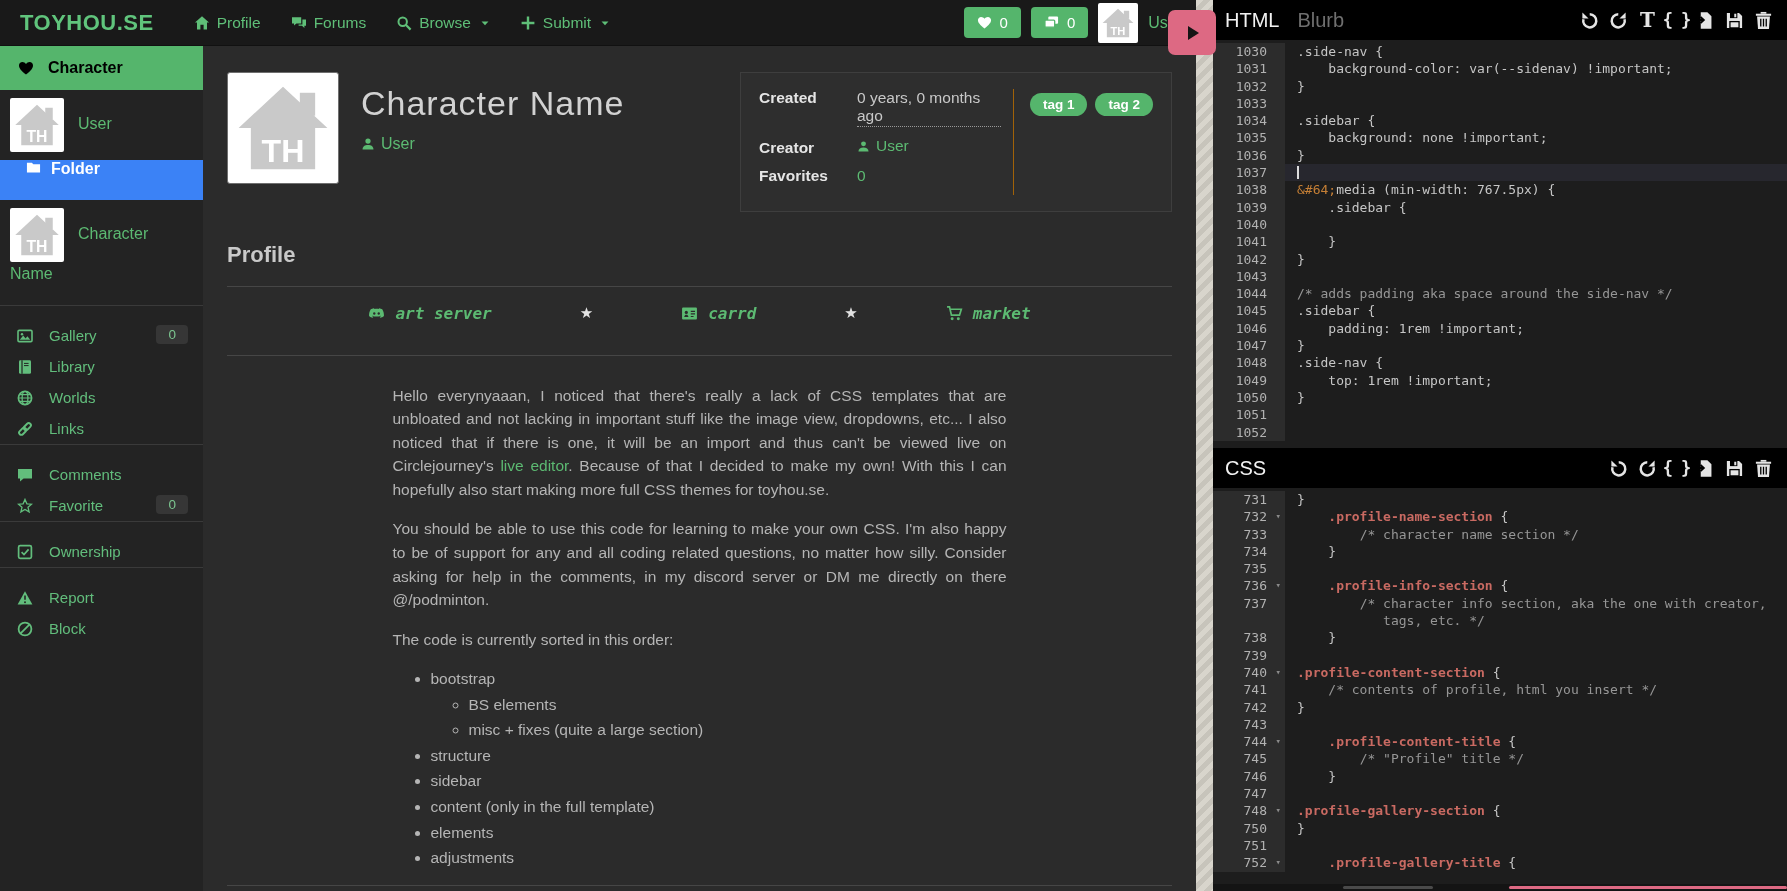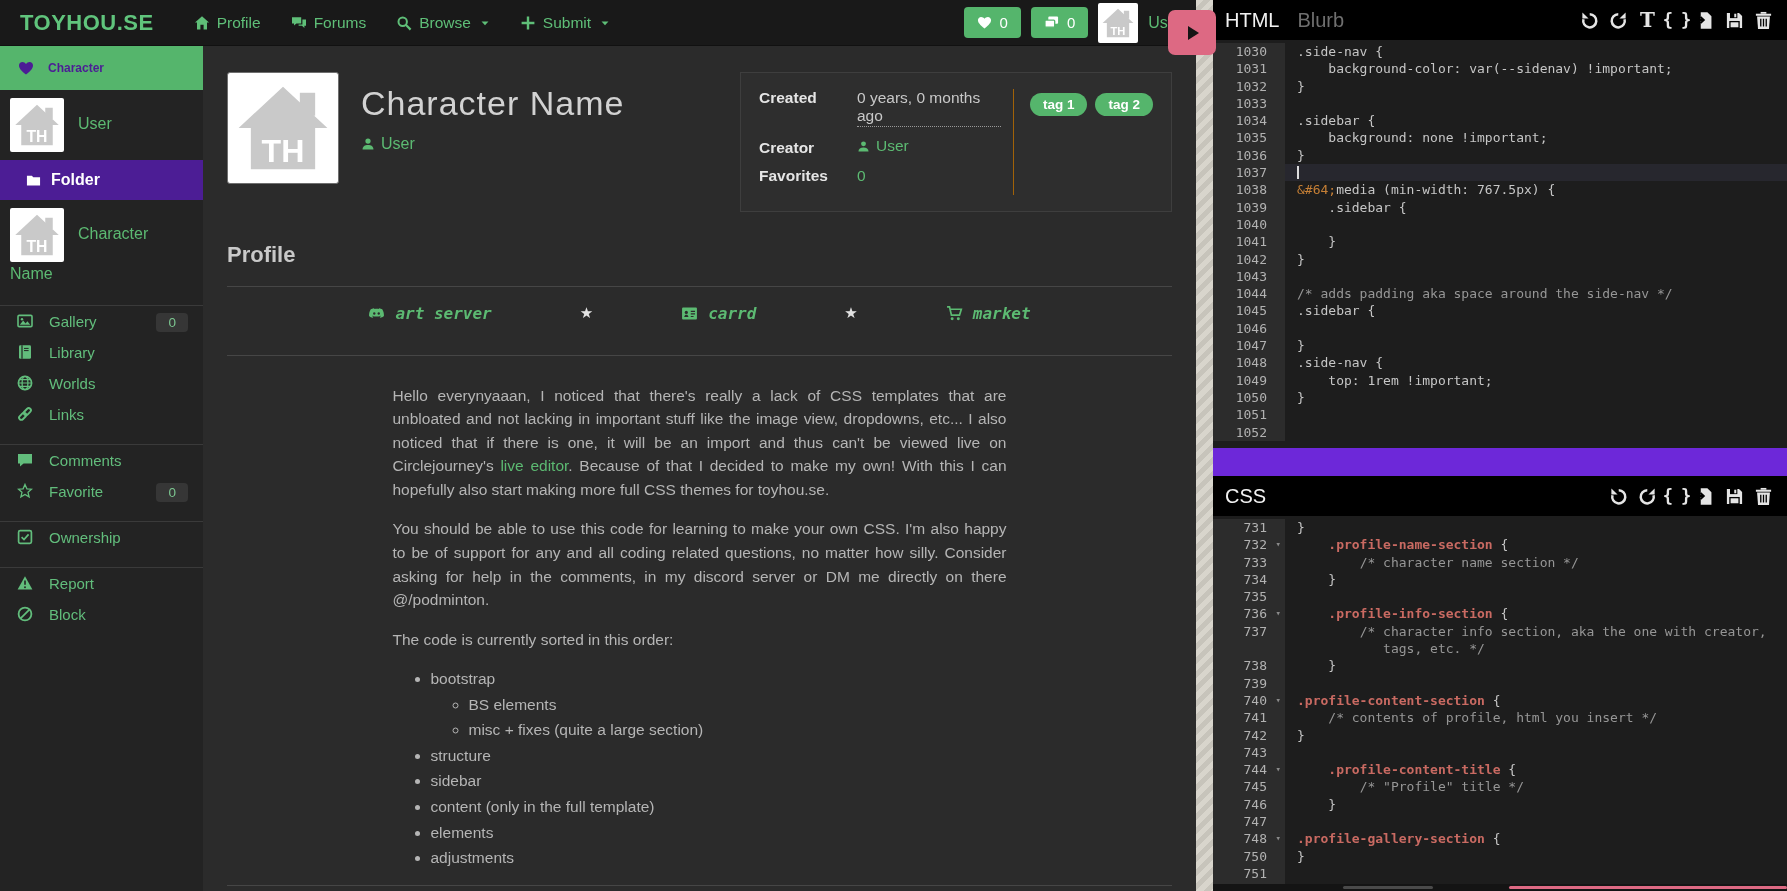--- a/index.html
+++ b/index.html
@@ -24,32 +24,32 @@
   .nav-username { color:#5cba72; font-size:16px; white-space:nowrap; }
   .toggle-btn { position:absolute; left:1168px; top:10px; width:48px; height:45px; background:#dd6983;
     border:none; border-radius:7px; z-index:30; display:flex; align-items:center; justify-content:center; cursor:pointer; }
   .toggle-btn .tri { width:0; height:0; border-top:7px solid transparent; border-bottom:7px solid transparent;
     border-left:11px solid #151515; margin-left:3px; }
 
   .page { flex:1; display:flex; min-height:0; }
 
   
   .sidebar { width:203px; background:#232323; flex:none; font-size:15px; overflow:hidden; }
-  .sb-header { background:#55b56c; color:#4c1d95; font-weight:bold; height:44px;
-    display:flex; align-items:center; gap:14px; padding:0 18px; font-size:12px; }
+  .sb-header { background:#55b56c; color:#000000; font-weight:bold; height:44px;
+    display:flex; align-items:center; gap:14px; padding:0 18px; font-size:16px; }
   .sb-header .ic { font-size:16px; display:inline-flex; }
   .sb-user, .sb-char { padding:8px 10px; line-height:1.5; }
   .sb-avatar { width:54px; height:54px; background:#fff; border-radius:2px; padding:3px;
     display:inline-block; vertical-align:middle; }
   .sb-link { color:#5cba72; margin-left:14px; font-size:16px; cursor:pointer; }
-  .sb-folder { background:#4c1d95; color:#fff; font-weight:bold; height:40px;
-    display:flex; align-items:center; gap:10px; padding:0 26px; font-size:16px; cursor:pointer; }
+  .sb-folder { background:#3b82f6; color:#fff; font-weight:bold; height:40px;
+    display:flex; align-items:flex-start; gap:10px; padding:0 26px; font-size:16px; cursor:pointer; }
   .sb-folder .ic { font-size:15px; display:inline-flex; }
   .sb-menu { padding:4px 0 0; }
-  .sb-item { display:flex; align-items:flex-start; height:31px; padding:0 15px; color:#62bd7c; gap:14px; cursor:pointer; }
+  .sb-item { display:flex; align-items:flex-end; height:31px; padding:0 15px; color:#62bd7c; gap:14px; cursor:pointer; }
   .sb-item .ic { font-size:16px; width:20px; display:inline-flex; justify-content:center; }
   .sb-badge { margin-left:auto; background:#363636; color:#7cc690; border-radius:4px;
     padding:2px 12px; font-size:13.5px; }
   .sb-divider { border-top:1px solid #3a3a3a; margin:7px 0; }
 
   
   .main { flex:1; padding:26px 24px 0; overflow:hidden; min-width:0; }
   .profile-header { display:flex; align-items:flex-start; }
   .char-avatar { width:112px; height:112px; background:#fff; border:1px solid #6f6f6f; border-radius:3px;
     padding:6px; flex:none; }
@@ -83,21 +83,21 @@
   .content-body ul { margin:2px 0 0 38px; padding:0; }
   .content-body ul ul { list-style:circle; margin-left:38px; }
   .content-body li { margin:2px 0; }
   .bottom-rule { margin-top:24px; }
 
   
   .divider { width:17px; flex:none; cursor:col-resize;
     background:repeating-linear-gradient(135deg,#d8d5cc 0 5px,#c7c4bb 5px 10px); }
 
   
-  .editors { flex:1; display:flex; flex-direction:column; min-width:0; background:#6d28d9;gap:28px; }
+  .editors { flex:1; display:flex; flex-direction:column; min-width:0; background:#14532d; }
   .editor { display:flex; flex-direction:column; min-height:0; }
   .editor-html { height:448px; flex:none; }
   .editor-css { flex:1; }
   .ed-header { background:#000; height:40px; display:flex; align-items:center; padding:0 12px; flex:none; }
   .ed-title { color:#f2f2f2; font-size:20px; }
   .ed-tab { color:#6f6f6f; font-size:20px; margin-left:18px; cursor:pointer; }
   .ed-icons { margin-left:auto; display:flex; align-items:center; gap:6px; color:#e5e5e5; }
   .ed-icon { width:23px; height:24px; display:flex; align-items:center; justify-content:center;
     font-size:19px; cursor:pointer; }
   .glyph-serif { font-family:"DejaVu Serif", serif; font-weight:bold; font-size:20px; line-height:1; }
@@ -504,21 +504,21 @@
           <div class="cl"><span class="ln">1036</span><span class="ct"><span class="seg-t">}</span></span></div>
           <div class="cl active"><span class="ln">1037</span><span class="ct"><span class="cursor"></span></span></div>
           <div class="cl"><span class="ln">1038</span><span class="ct"><span class="seg-ent">&amp;#64;</span><span class="seg-t">media (min-width: 767.5px) {</span></span></div>
           <div class="cl"><span class="ln">1039</span><span class="ct"><span class="seg-t">    .sidebar {</span></span></div>
           <div class="cl"><span class="ln">1040</span></div>
           <div class="cl"><span class="ln">1041</span><span class="ct"><span class="seg-t">    }</span></span></div>
           <div class="cl"><span class="ln">1042</span><span class="ct"><span class="seg-t">}</span></span></div>
           <div class="cl"><span class="ln">1043</span><span class="ct"></span></div>
           <div class="cl"><span class="ln">1044</span><span class="ct"><span class="seg-com">/* adds padding aka space around the side-nav */</span></span></div>
           <div class="cl"><span class="ln">1045</span><span class="ct"><span class="seg-t">.sidebar {</span></span></div>
-          <div class="cl"><span class="ln">1046</span></div>
+          <div class="cl"><span class="ln">1046</span><span class="ct"><span class="seg-t">    padding: 1rem !important;</span></span></div>
           <div class="cl"><span class="ln">1047</span><span class="ct"><span class="seg-t">}</span></span></div>
           <div class="cl"><span class="ln">1048</span><span class="ct"><span class="seg-t">.side-nav {</span></span></div>
           <div class="cl"><span class="ln">1049</span><span class="ct"><span class="seg-t">    top: 1rem !important;</span></span></div>
           <div class="cl"><span class="ln">1050</span><span class="ct"><span class="seg-t">}</span></span></div>
           <div class="cl"><span class="ln">1051</span><span class="ct"></span></div>
           <div class="cl"><span class="ln">1052</span><span class="ct"></span></div>
         </div>
     </section>
 
     <section class="editor editor-css">

